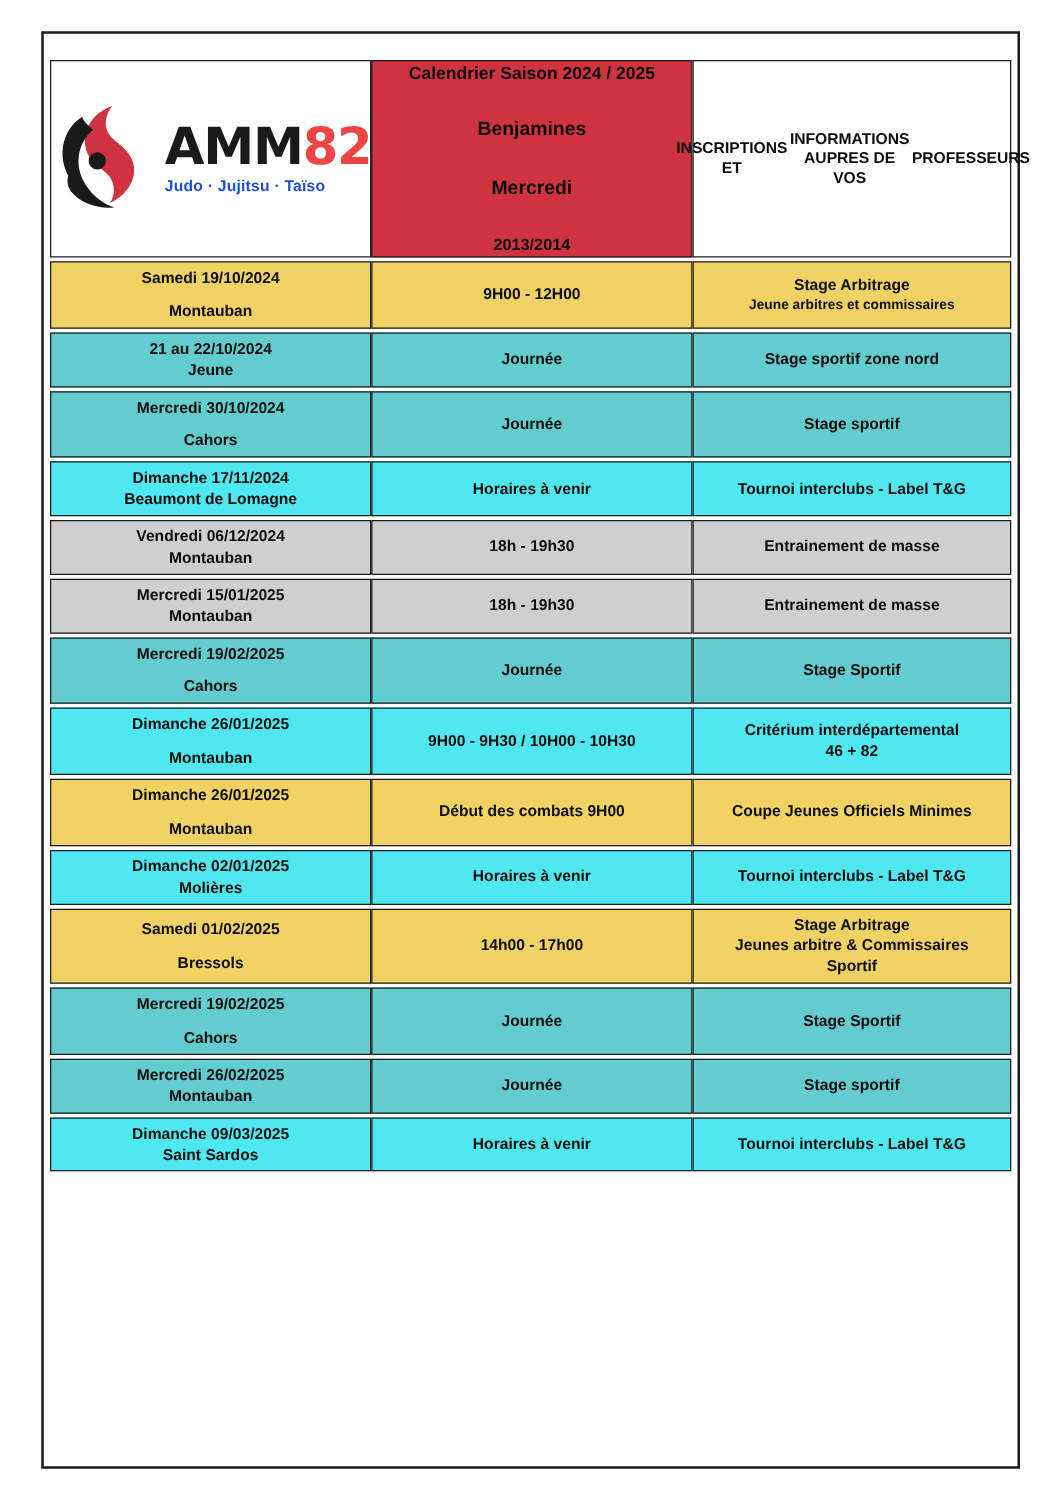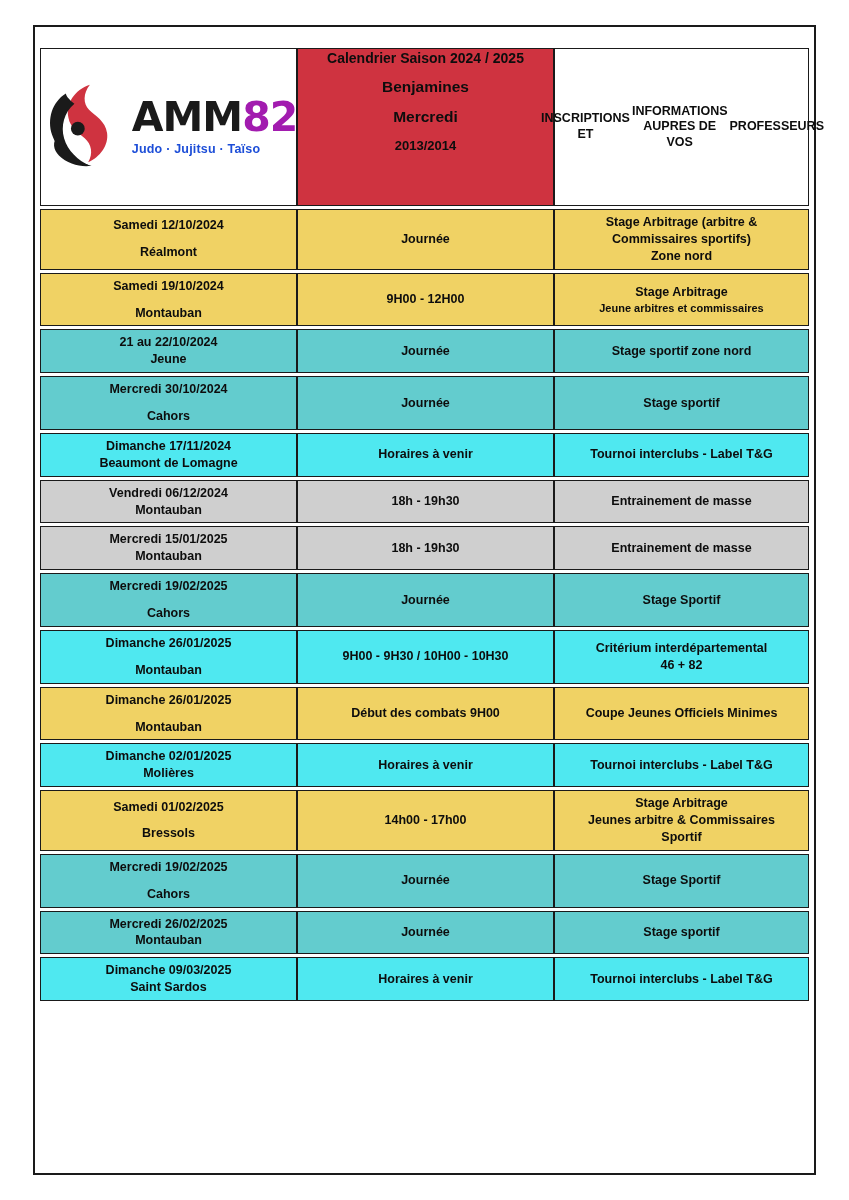--- a/index.html
+++ b/index.html
@@ -64,21 +64,21 @@
   }
   .hdr-info {
     background: #ffffff;
     height: 156px;
     padding: 0 !important;
   }
   .hdr-title-inner {
     display: flex;
     flex-direction: column;
     align-items: center;
-    justify-content: flex-start;
+    justify-content: space-between;
     height: 100%;
     gap: 9px;
   }
   .hdr-title-inner .l1 { font-size: 14px; }
   .hdr-title-inner .l2 { font-size: 15.5px; }
   .hdr-title-inner .l3 { font-size: 15.5px; }
   .hdr-title-inner .l4 { font-size: 13px; }
 
   .hdr-info-inner {
     display: flex;
@@ -105,21 +105,21 @@
   .logo-mark { width: 86px; height: 92px; flex: 0 0 auto; }
   .logo-text { display: flex; flex-direction: column; align-items: flex-start; }
   .logo-amm {
     font-size: 41px;
     font-weight: bold;
     letter-spacing: -1px;
     line-height: 1;
     color: #1a1a1a;
     font-family: "DejaVu Sans", sans-serif;
   }
-  .logo-amm .red { color: #a21caf; }
+  .logo-amm .red { color: #ef4444; }
   .logo-sub {
     font-size: 12.5px;
     font-weight: bold;
     color: #1d4ed8;
     margin-top: 3px;
     letter-spacing: 0.2px;
   }
 
   
   .mascot { width: 78px; height: 72px; }
@@ -187,33 +187,20 @@
               <ellipse cx="45" cy="41" rx="4" ry="3" fill="#2b3a8f"></ellipse>
               <path d="M45 44 C45 50, 38 50, 36 46 M45 44 C45 50, 52 50, 54 46" stroke="#2b3a8f" stroke-width="2" fill="none"></path>
             </svg>
             <div class="hdr-info-text">INSCRIPTIONS ET</div>
             <div class="hdr-info-text">INFORMATIONS AUPRES DE VOS</div>
             <div class="hdr-info-text">PROFESSEURS</div>
           </div>
         </td>
       </tr>
 
-      <tr>
-        <td class="c-yellow">
-          <span class="gap-line">Samedi 12/10/2024</span>
-          <span class="spacer-line"></span>
-          <span class="gap-line">Réalmont</span>
-        </td>
-        <td class="c-yellow">Journée</td>
-        <td class="c-yellow">
-          <span class="gap-line">Stage Arbitrage (arbitre &amp;</span>
-          <span class="gap-line">Commissaires sportifs)</span>
-          <span class="gap-line">Zone nord</span>
-        </td>
-      </tr>
 
 
       <tr>
         <td class="c-yellow">
           <span class="gap-line">Samedi 19/10/2024</span>
           <span class="spacer-line"></span>
           <span class="gap-line">Montauban</span>
         </td>
         <td class="c-yellow">9H00 - 12H00</td>
         <td class="c-yellow">

